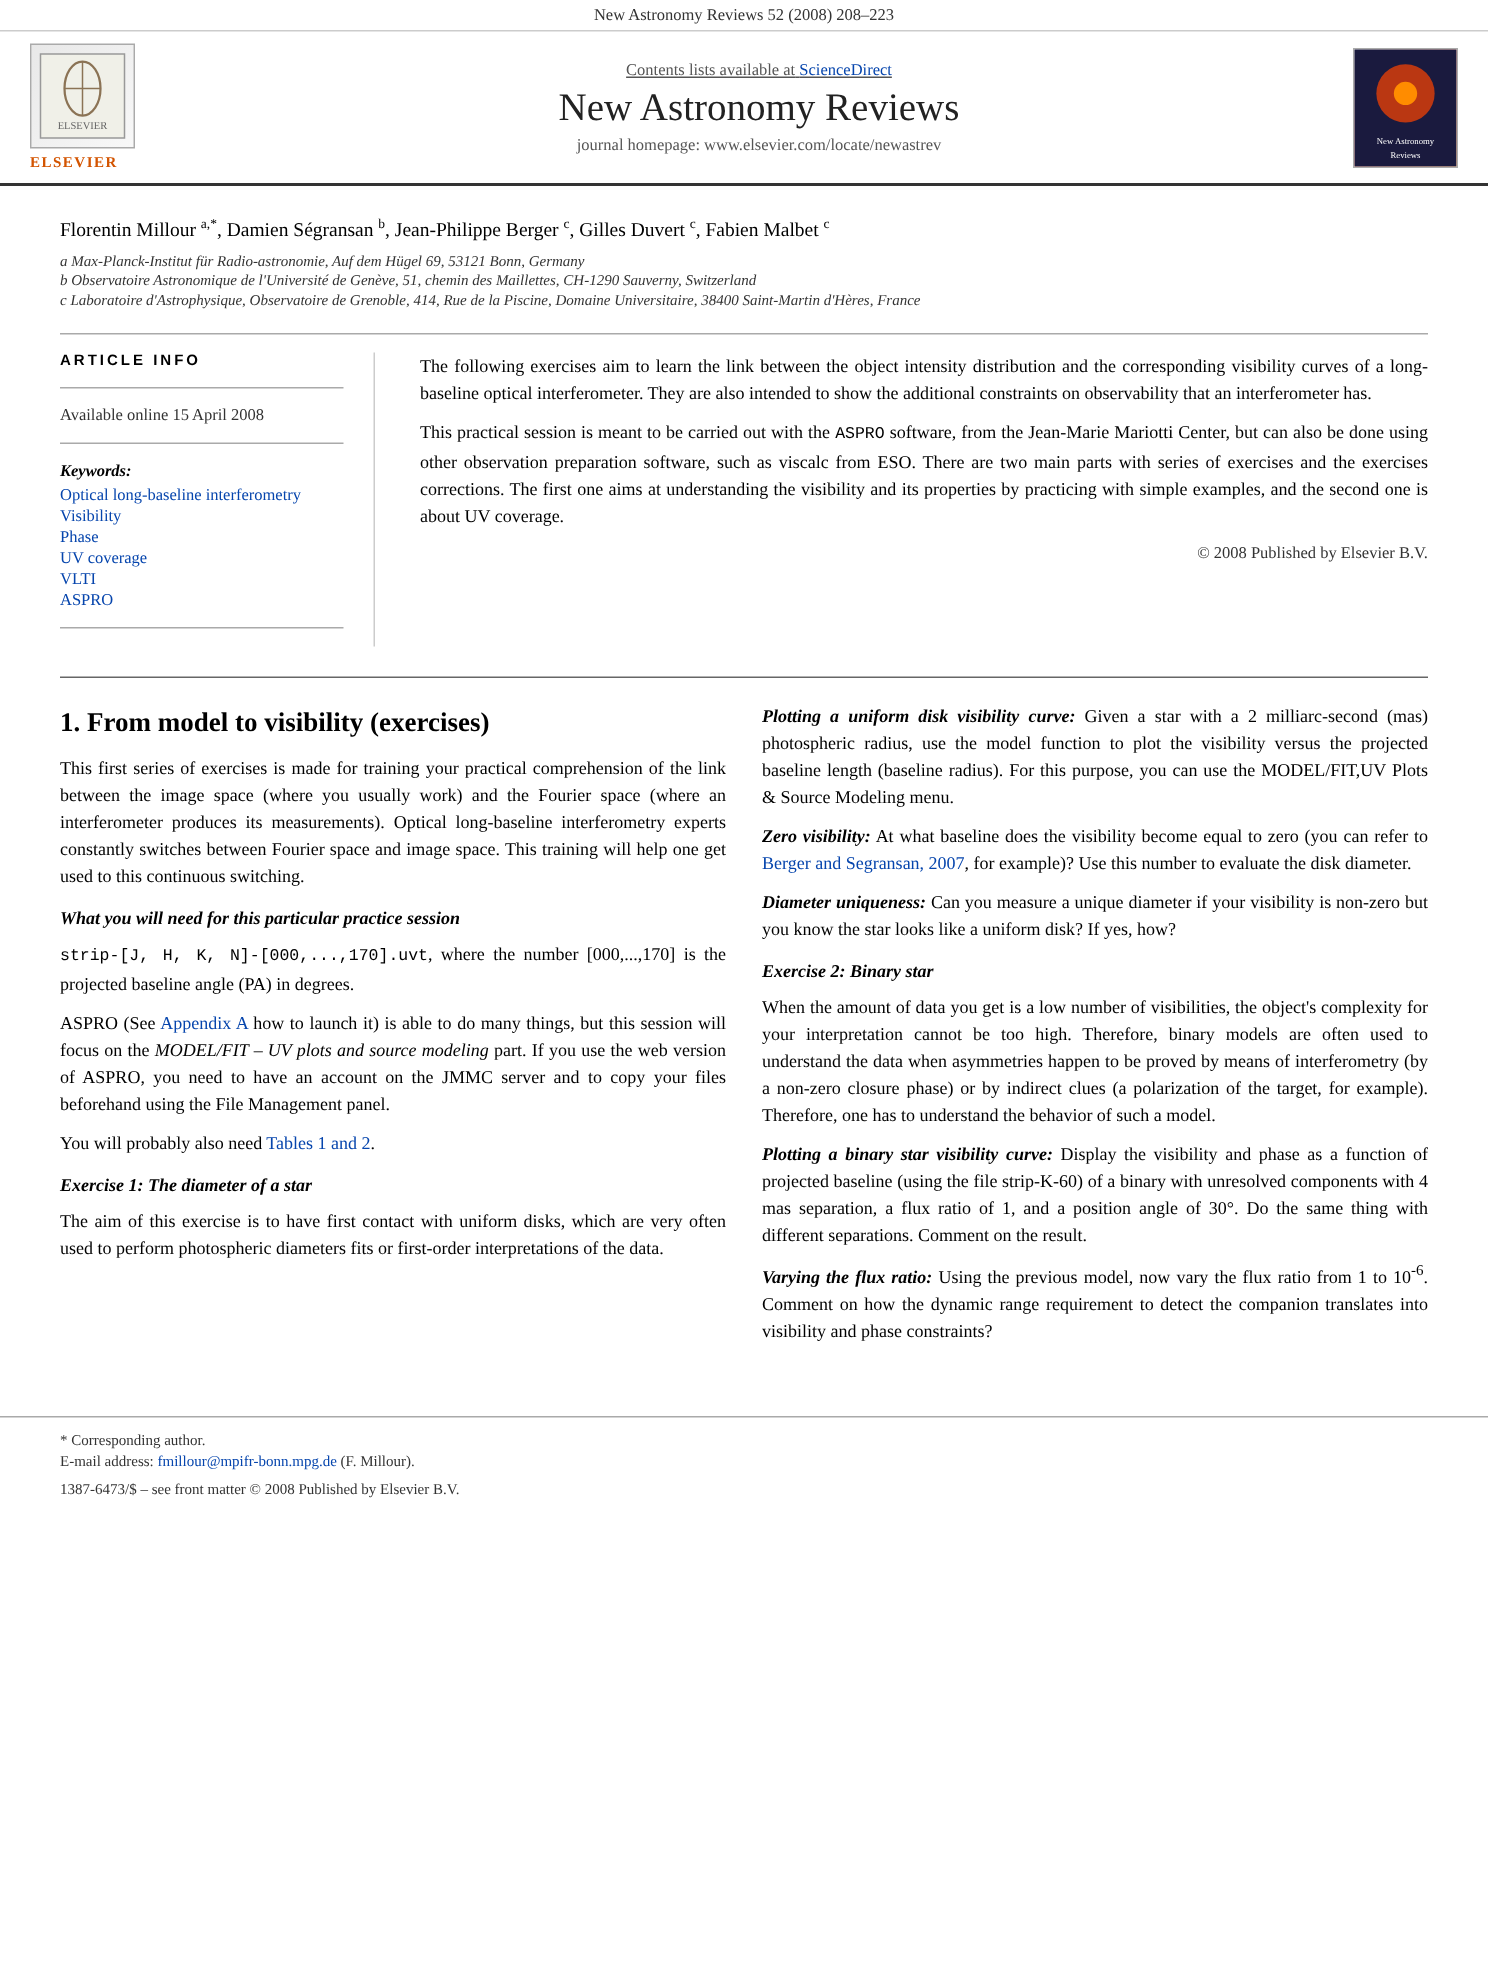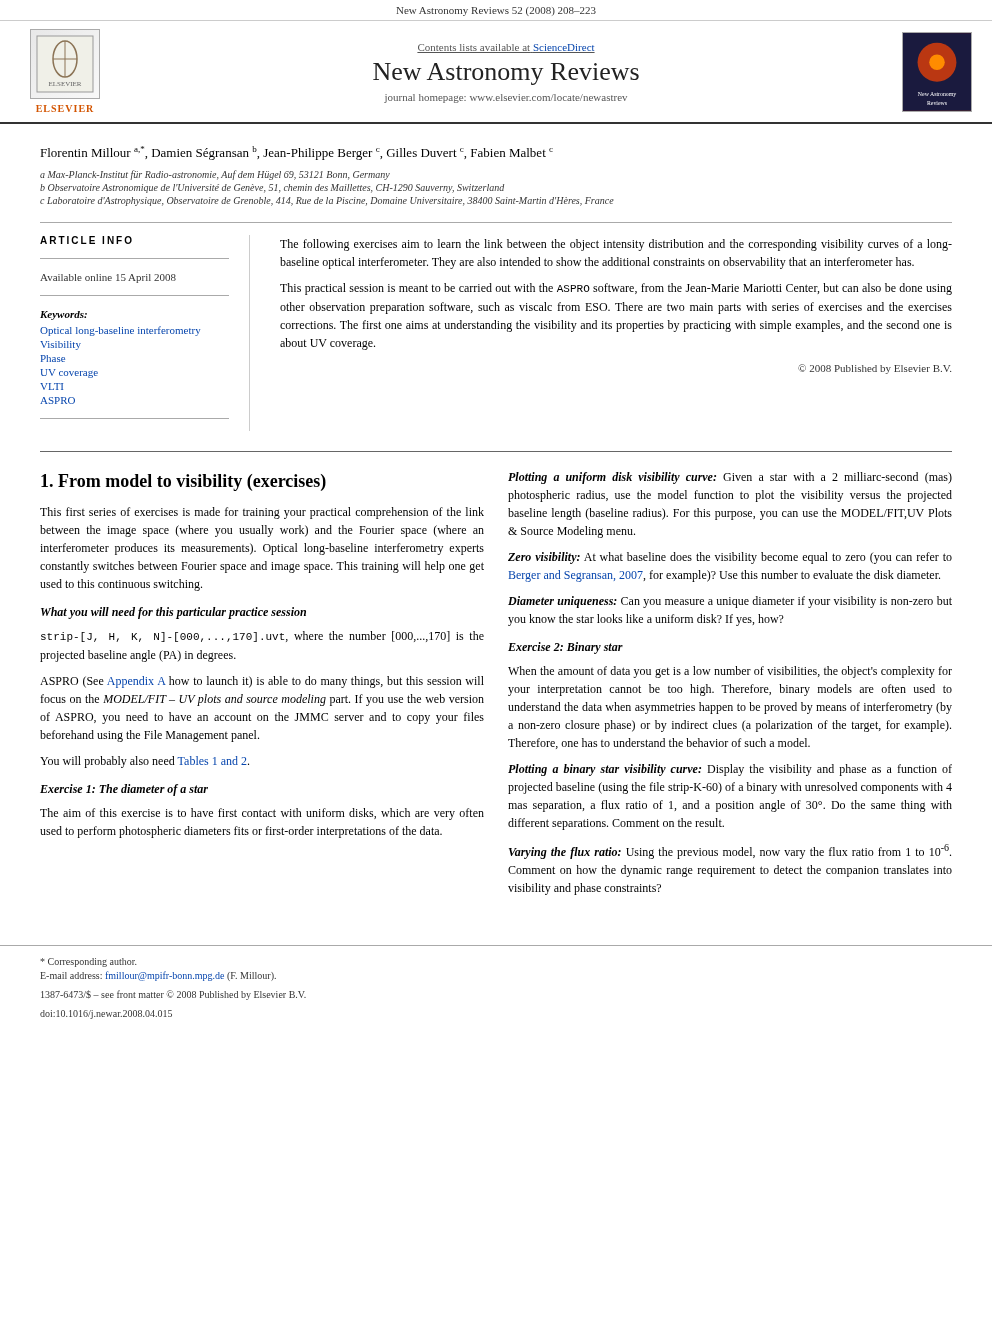--- a/index.html
+++ b/index.html
@@ -50,21 +50,20 @@
       color: #222;
       margin-bottom: 4px;
     }
     .journal-homepage {
       font-size: 11px;
       color: #555;
     }
     .elsevier-logo {
       display: flex;
       flex-direction: column;
-      align-items: center;
       min-width: 90px;
     }
     .elsevier-logo .logo-box {
       width: 70px;
       height: 70px;
       border: 1px solid #aaa;
       display: flex;
       align-items: center;
       justify-content: center;
       font-size: 9px;
@@ -432,14 +431,13 @@
 </div>
 
 <div class="article-footer">
   <div class="footnote-line">* Corresponding author.</div>
   <div class="footnote-line">
     <span>E-mail address:</span>
     <a href="#" class="link-text">fmillour@mpifr-bonn.mpg.de</a>
     <span>(F. Millour).</span>
   </div>
   <div class="footer-bottom">1387-6473/$ – see front matter © 2008 Published by Elsevier B.V.</div>
-  <div class="footer-bottom">doi:10.1016/j.newar.2008.04.015</div>
 </div>
 
 </body></html>

